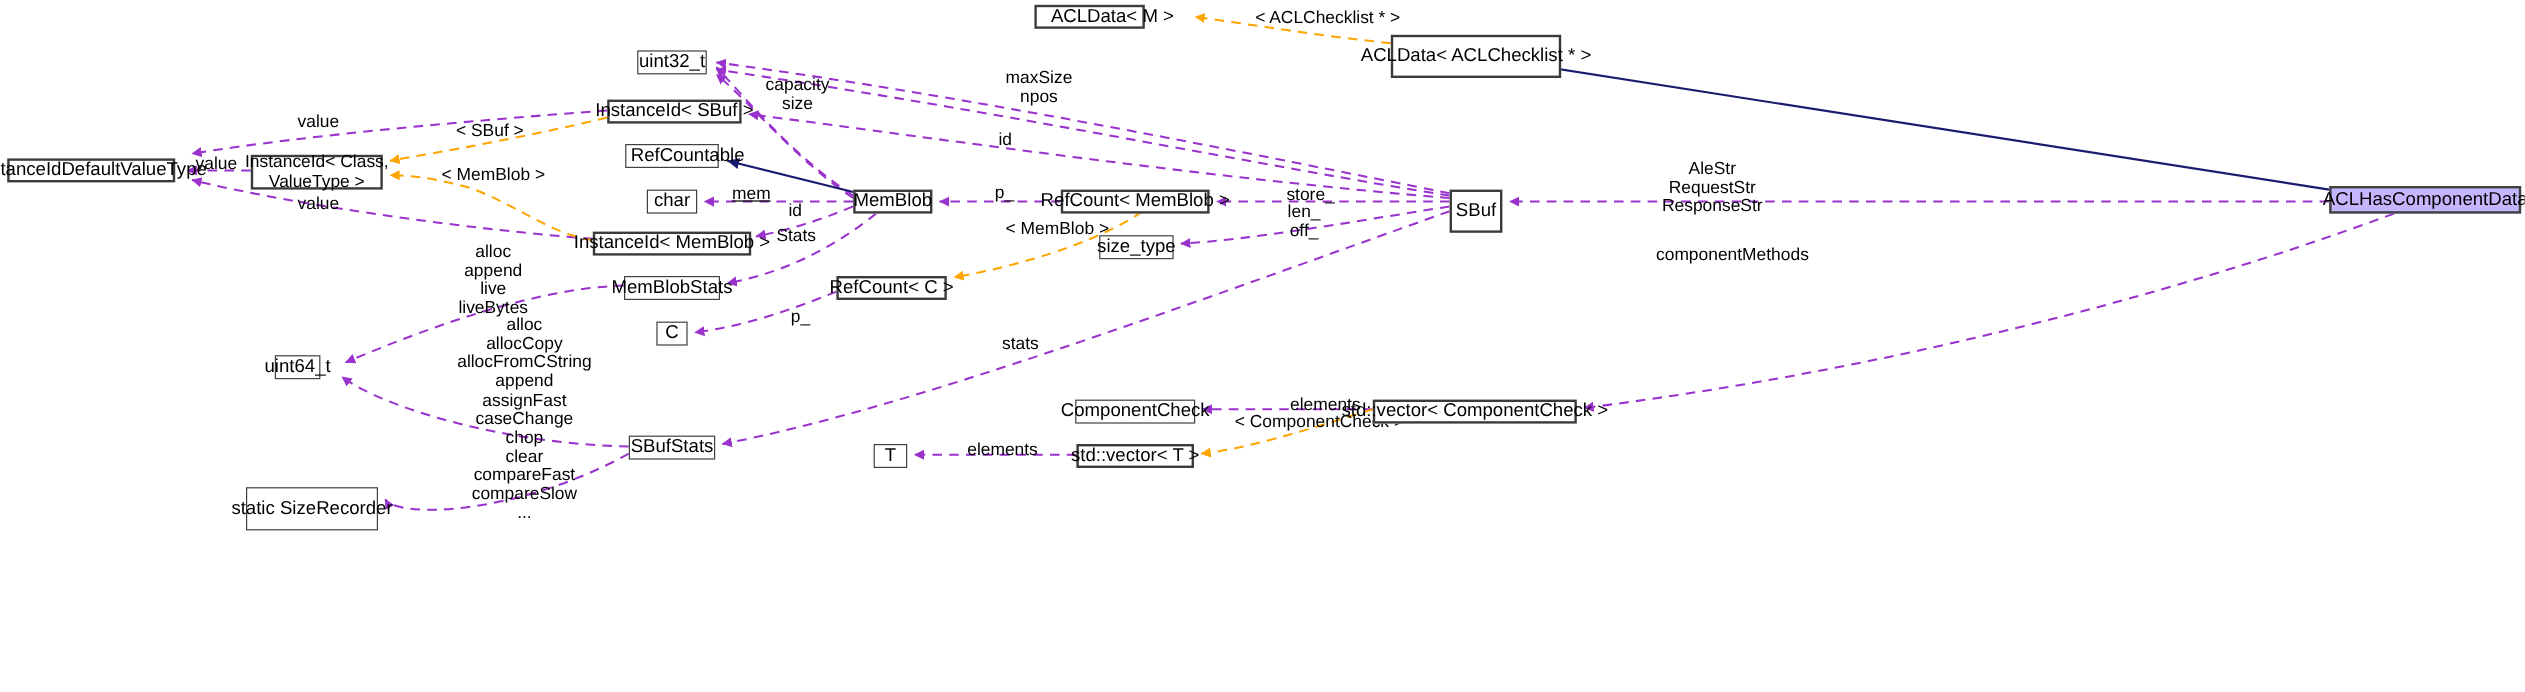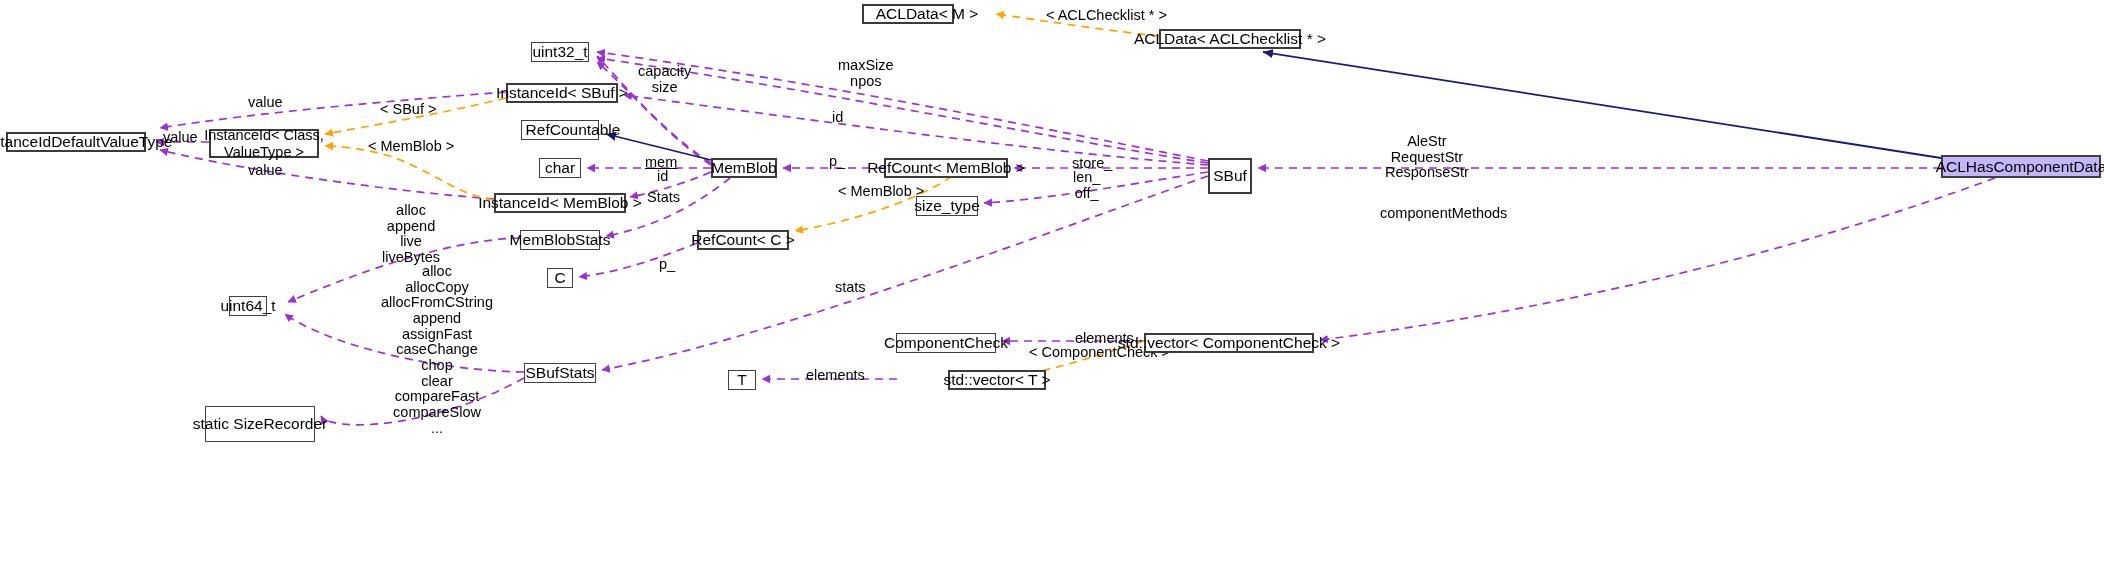--- a/index.html
+++ b/index.html
@@ -146,40 +146,40 @@
   <div class="node thick" style="left:884px;top:158px;width:124px;height:20px;">RefCount&lt; MemBlob &gt;</div>
 
   <div class="node thick" style="left:697px;top:230px;width:92px;height:20px;">RefCount&lt; C &gt;</div>
 
   <div class="node" style="left:916px;top:196px;width:62px;height:20px;">size_type</div>
 
   <div class="node thick" style="left:1208px;top:158px;width:44px;height:36px;">SBuf</div>
 
   <div class="node thick" style="left:862px;top:4px;width:92px;height:20px;padding-left:44px;">ACLData&lt; M &gt;</div>
 
-  <div class="node thick" style="left:1159px;top:29px;width:142px;height:20px;">ACLData&lt; ACLChecklist * &gt;</div>
+  <div class="node thick" style="left:1159px;top:29px;width:142px;height:36px;">ACLData&lt; ACLChecklist * &gt;</div>
 
   <div class="node current" style="left:1941px;top:155px;width:160px;height:23px;">ACLHasComponentData</div>
 
   <div class="node" style="left:896px;top:333px;width:100px;height:20px;">ComponentCheck</div>
 
   <div class="node thick" style="left:1144px;top:333px;width:170px;height:20px;">std::vector&lt; ComponentCheck &gt;</div>
 
   <div class="node" style="left:728px;top:370px;width:28px;height:20px;">T</div>
 
-  <div class="node thick" style="left:948px;top:370px;width:98px;height:20px;">std::vector&lt; T &gt;</div>
+  <div class="node thick" style="left:897px;top:370px;width:98px;height:20px;">std::vector&lt; T &gt;</div>
 
   <div class="edge-label" style="left:248px;top:95px;">value</div>
   <div class="edge-label" style="left:163px;top:130px;">value</div>
   <div class="edge-label" style="left:248px;top:163px;">value</div>
   <div class="edge-label" style="left:380px;top:102px;">&lt; SBuf &gt;</div>
   <div class="edge-label" style="left:368px;top:139px;">&lt; MemBlob &gt;</div>
   <div class="edge-label" style="left:638px;top:64px;">capacity
 size</div>
-  <div class="edge-label" style="left:645px;top:155px;text-decoration:underline;">mem</div>
+  <div class="edge-label" style="left:610px;top:155px;text-decoration:underline;">mem</div>
   <div class="edge-label" style="left:657px;top:169px;">id</div>
   <div class="edge-label" style="left:647px;top:190px;">Stats</div>
   <div class="edge-label" style="left:382px;top:203px;">alloc
 append
 live
 liveBytes</div>
   <div class="edge-label" style="left:381px;top:264px;">alloc
 allocCopy
 allocFromCString
 append

